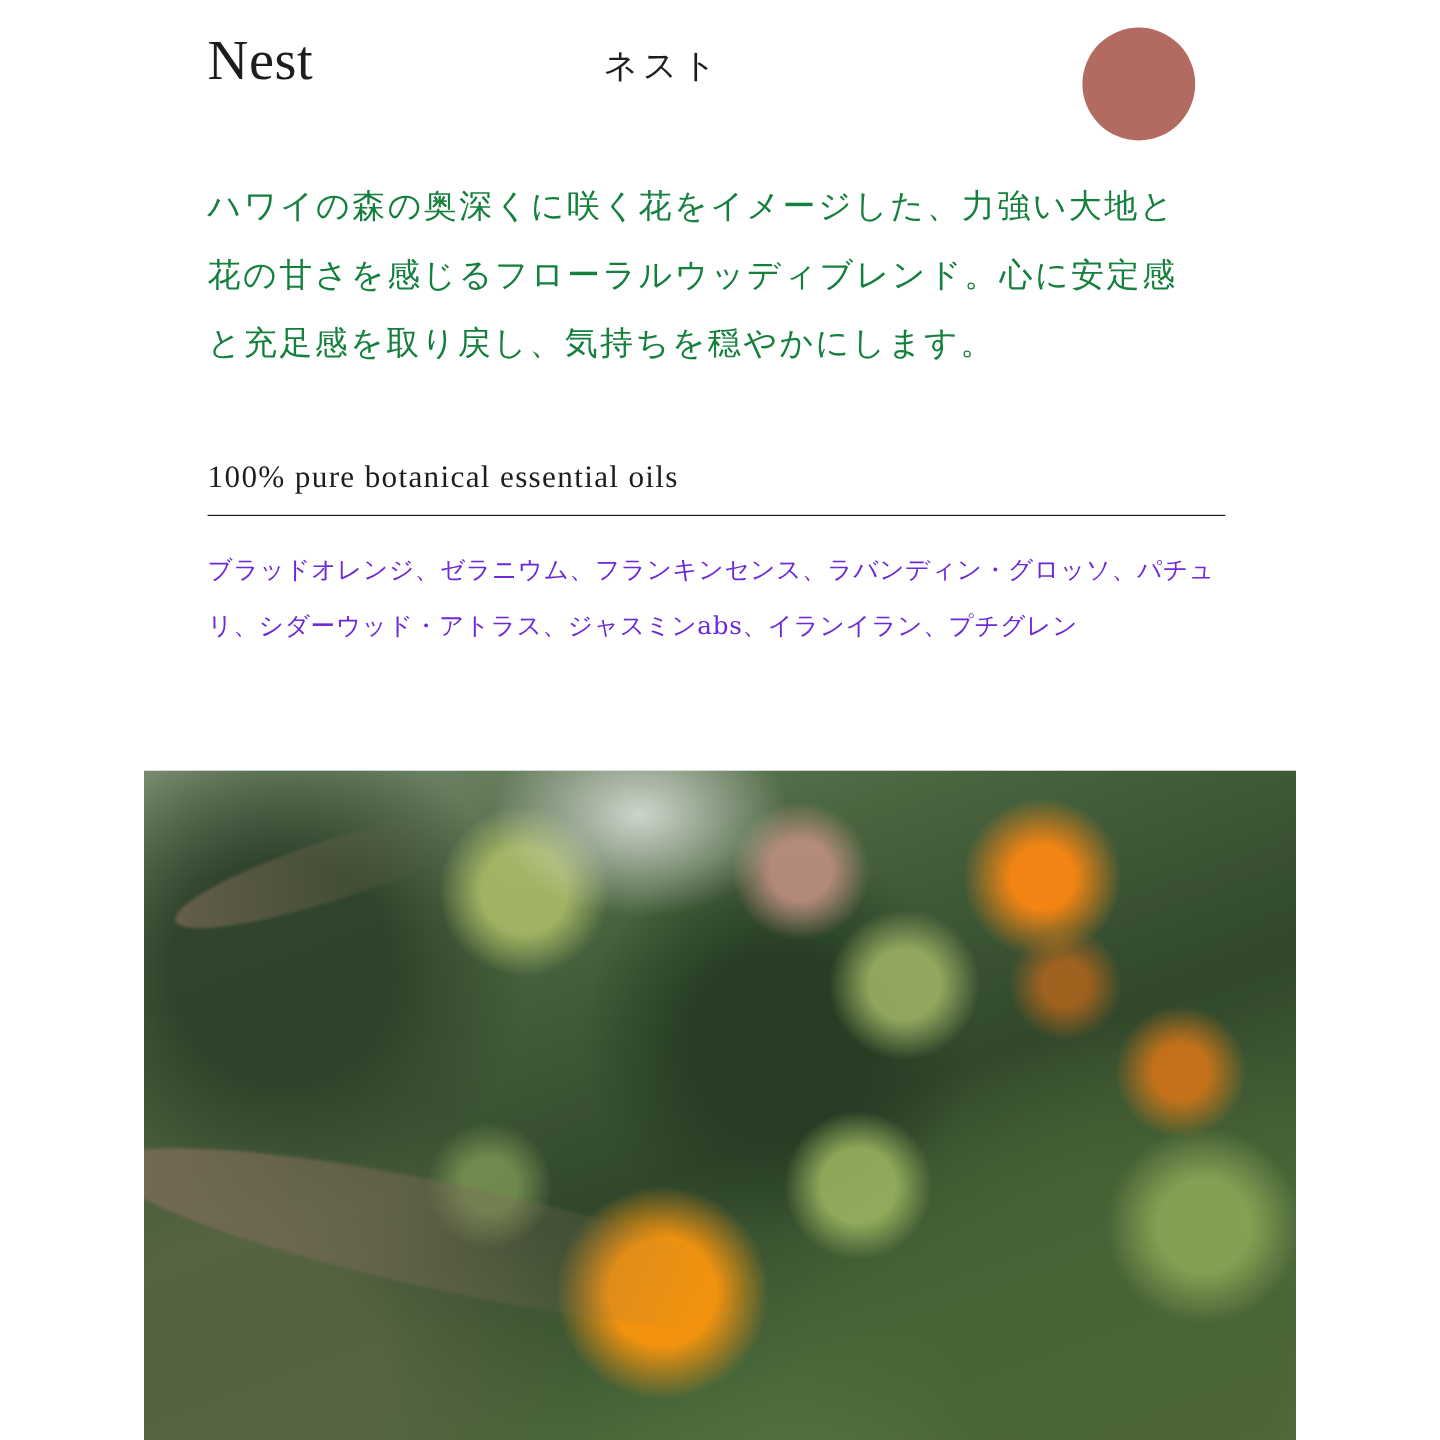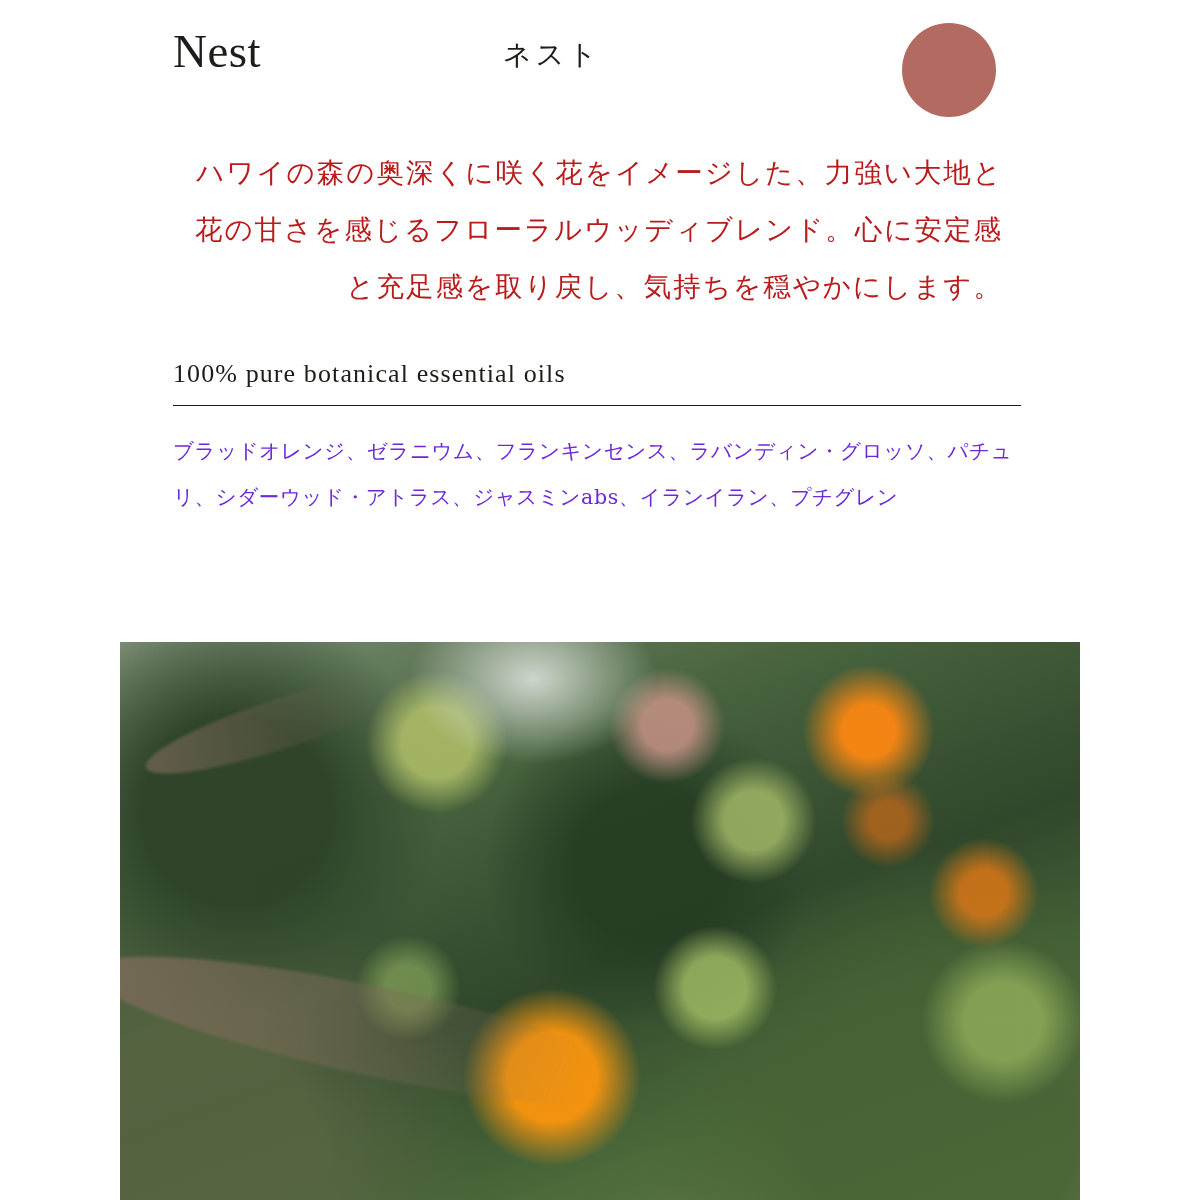--- a/index.html
+++ b/index.html
@@ -65,28 +65,27 @@
     background: #b26a61;
   }
 
   
   .description {
     margin-top: 24px;
     font-family: "DejaVu Serif", "Liberation Serif", serif;
     font-size: 27.5px;
     line-height: 57px;
     letter-spacing: 2.0px;
-    color: #b91c1c;
+    color: #15803d;
     width: 830px;
-    text-align: right;
   }
 
   
   .oils {
-    margin-top: 44px;
+    margin-top: 68px;
     width: 848px;
   }
   .oils-heading {
     font-family: "Liberation Serif", "DejaVu Serif", serif;
     font-size: 26px;
     letter-spacing: 1.1px;
     color: #1d1d1b;
     padding-bottom: 16px;
     border-bottom: 1.5px solid #1d1d1b;
   }

